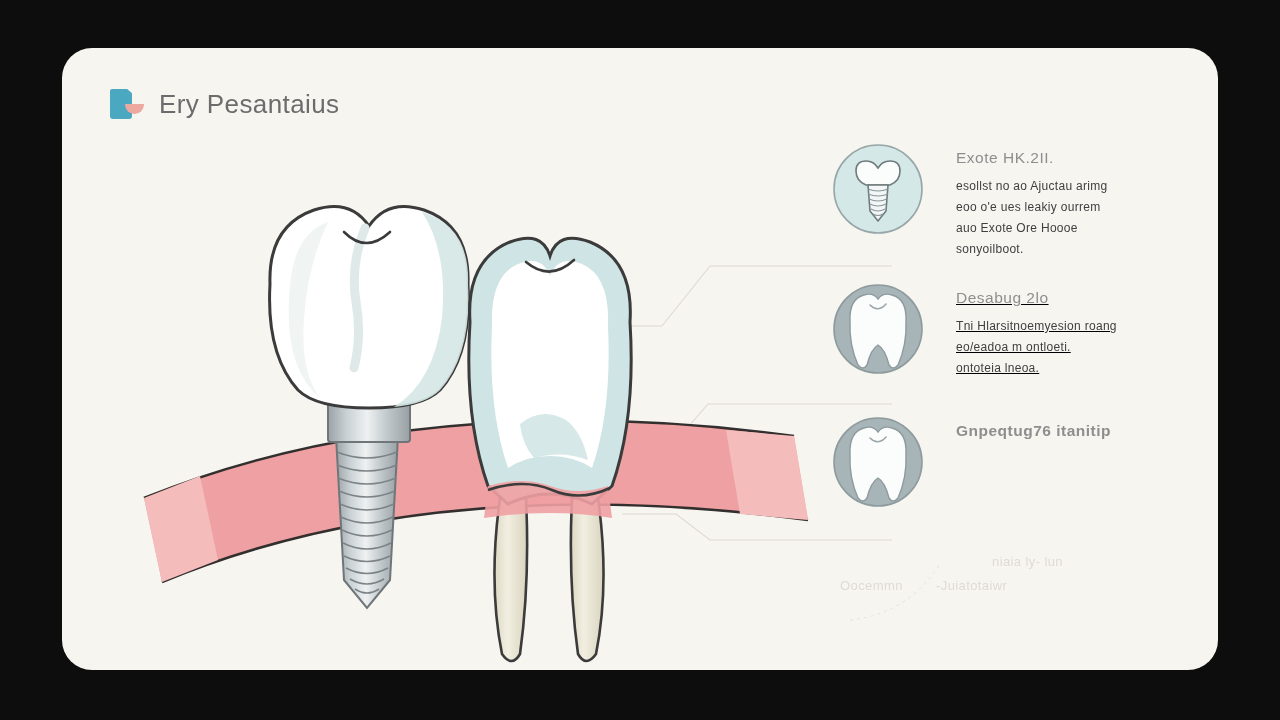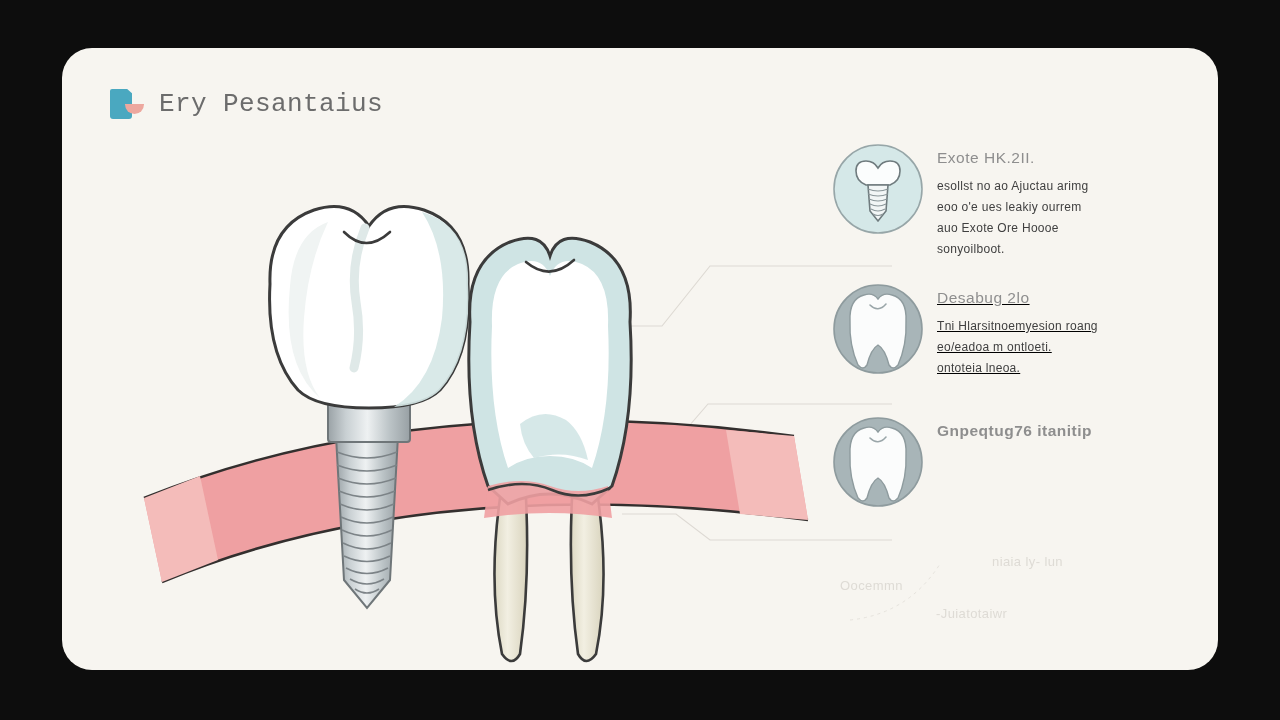--- a/index.html
+++ b/index.html
@@ -34,21 +34,20 @@
   }
 
   
   #brand {
     position: absolute;
     left: 45px;
     top: 38px;
     display: flex;
     align-items: center;
     gap: 14px;
-    font-family: Liberation Mono, monospace;
   }
   #logo-mark {
     position: relative;
     width: 38px;
     height: 36px;
   }
   #logo-rect {
     position: absolute;
     left: 3px;
     top: 3px;
@@ -93,21 +92,21 @@
     height: 622px;
     pointer-events: none;
   }
 
   
   .list-item {
     position: absolute;
     left: 770px;
     width: 350px;
     display: flex;
-    gap: 13px;
+    gap: 32px;
   }
   #item-0 { top: 95px; }
   #item-1 { top: 235px; text-decoration: underline; }
   #item-2 { top: 368px; font-weight: bold; }
 
   .item-badge {
     flex: 0 0 auto;
     width: 92px;
     height: 92px;
   }
@@ -138,21 +137,21 @@
   }
   .footer-label {
     position: absolute;
     font-size: 13px;
     letter-spacing: 0.4px;
     color: #dedbd5;
     white-space: nowrap;
     filter: blur(0.4px);
   }
   #footer-label-0 { left: 8px; top: 42px; }
-  #footer-label-1 { left: 104px; top: 42px; margin-top: 28px; }
+  #footer-label-1 { left: 104px; top: 42px; }
   #footer-label-2 { left: 160px; top: 18px; }
 </style>
 </head>
 <body>
 
 <div id="stage">
   <div id="card">
 
     <div id="brand">
       <div id="logo-mark">

